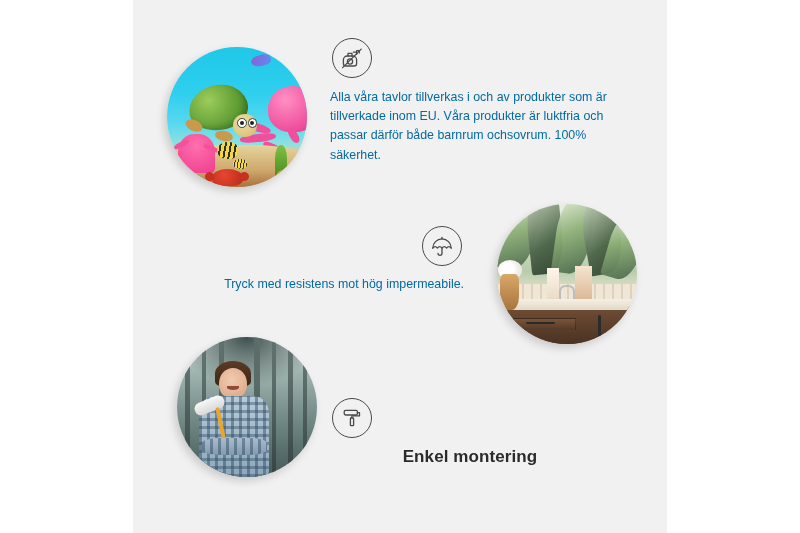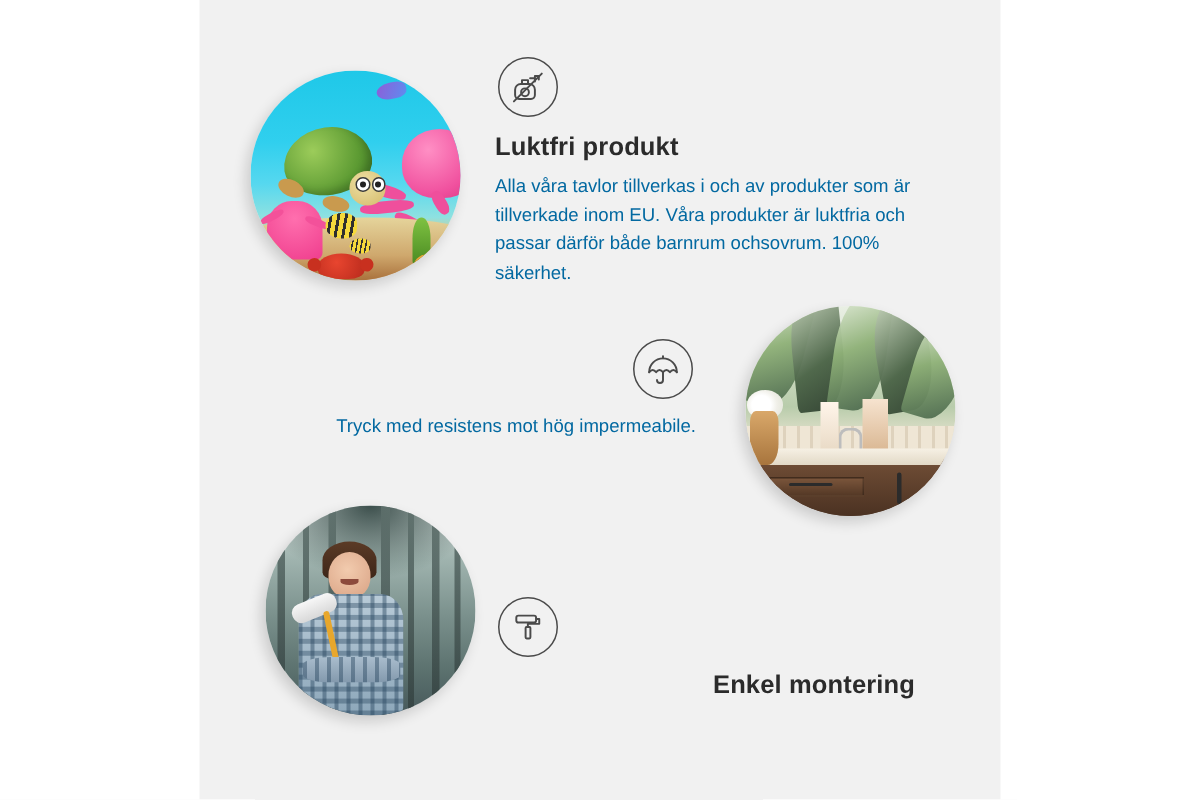--- a/index.html
+++ b/index.html
@@ -282,21 +282,21 @@
   #feature-odourfree { left: 330px; top: 38px; width: 300px; text-align: left; }
   #feature-odourfree .icon-circle { margin: 0 0 10px 2px; }
   #feature-odourfree .f-title { margin-bottom: 7px; }
 
   
   #feature-waterproof { left: 180px; top: 226px; width: 284px; text-align: right; }
   #feature-waterproof .icon-circle { margin: 0 2px 9px auto; }
   #feature-waterproof .f-title { margin-bottom: 5px; }
 
   
-  #feature-assembly { left: 330px; top: 398px; width: 280px; text-align: right; }
+  #feature-assembly { left: 330px; top: 398px; width: 280px; text-align: center; }
   #feature-assembly .icon-circle { margin: 0 0 9px 2px; }
   #feature-assembly .f-title { margin-bottom: 5px; }
 </style>
 </head>
 <body>
 
 <div id="stage">
 
   <div id="panel"></div>
 
@@ -334,21 +334,20 @@
     <div class="icon-circle">
       <svg width="24" height="24" viewBox="0 0 24 24" fill="none" stroke="#4a4a4a" stroke-width="1.3" stroke-linecap="round" stroke-linejoin="round">
         <path d="M6 20h8a2.6 2.6 0 0 0 2.6-2.6v-3.6A3.8 3.8 0 0 0 12.8 10H7.2a3.8 3.8 0 0 0-3.8 3.8v3.6A2.6 2.6 0 0 0 6 20z"></path>
         <path d="M8 10V7.4h4V10"></path>
         <path d="M13.4 6.2h3.2v2.2"></path>
         <path d="M16.6 6.2V4.6h2.6v2.4"></path>
         <circle cx="10" cy="15.5" r="2.6"></circle>
         <path d="M2.6 21.6 21.2 3.1"></path>
       </svg>
     </div>
-    <div class="f-title">Luktfri produkt</div>
     <div class="f-body">Alla våra tavlor tillverkas i och av produkter som är tillverkade inom EU. Våra produkter är luktfria och passar därför både barnrum ochsovrum. 100% säkerhet.</div>
   </div>
 
   <div class="feature" id="feature-waterproof">
     <div class="icon-circle">
       <svg width="24" height="24" viewBox="0 0 24 24" fill="none" stroke="#4a4a4a" stroke-width="1.3" stroke-linecap="round" stroke-linejoin="round">
         <path d="M2.8 14.1a9.2 9.2 0 0 1 18.4 0"></path>
         <path d="M2.8 14.1c1.5-1.9 3.1-1.9 4.6 0 1.5-1.9 3.1-1.9 4.6 0 1.5-1.9 3.1-1.9 4.6 0 1.5-1.9 3.1-1.9 4.6 0"></path>
         <path d="M12 14.1v5.2a2 2 0 0 1-4 0"></path>
         <path d="M12 4.9V3.4"></path>

